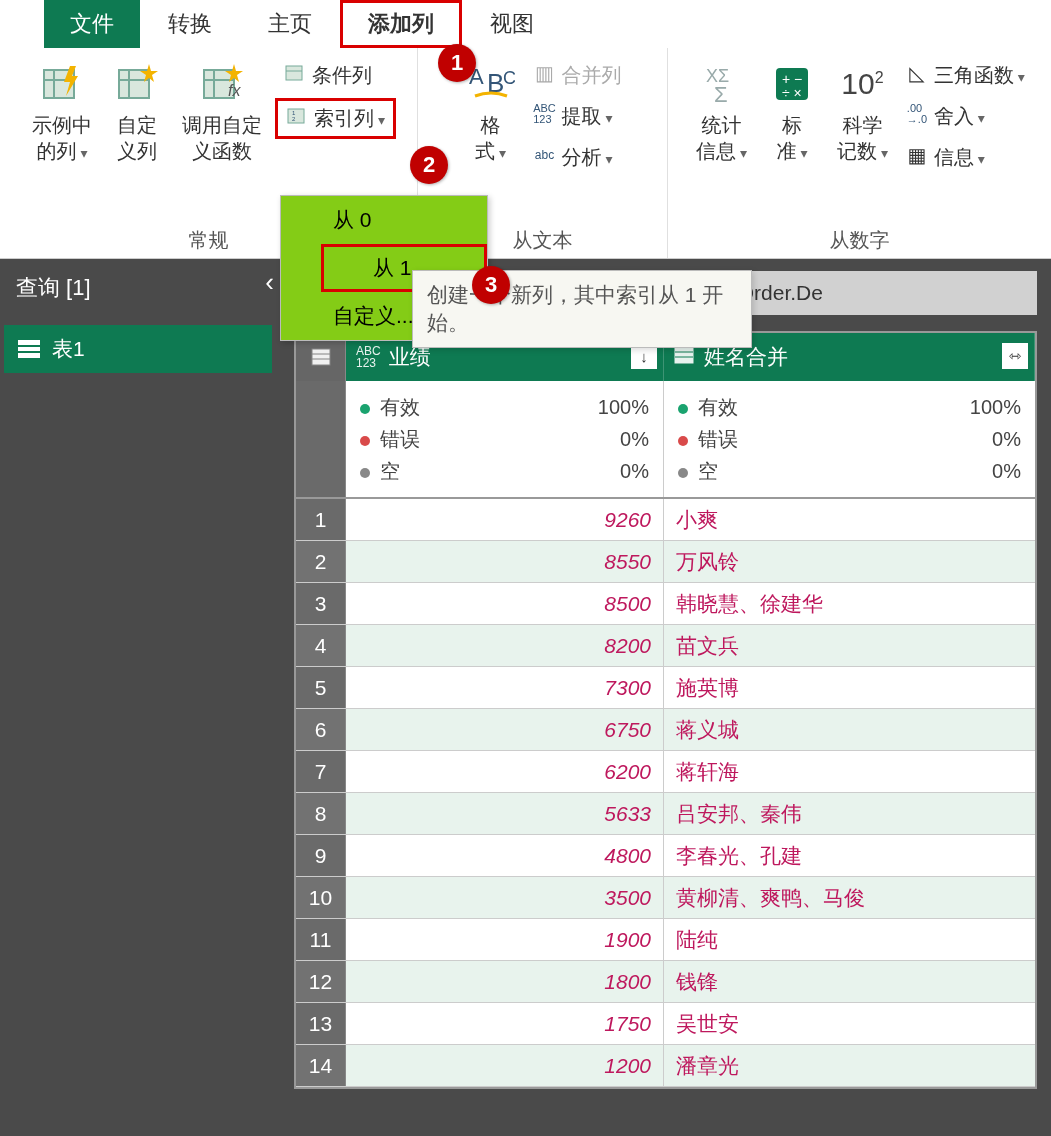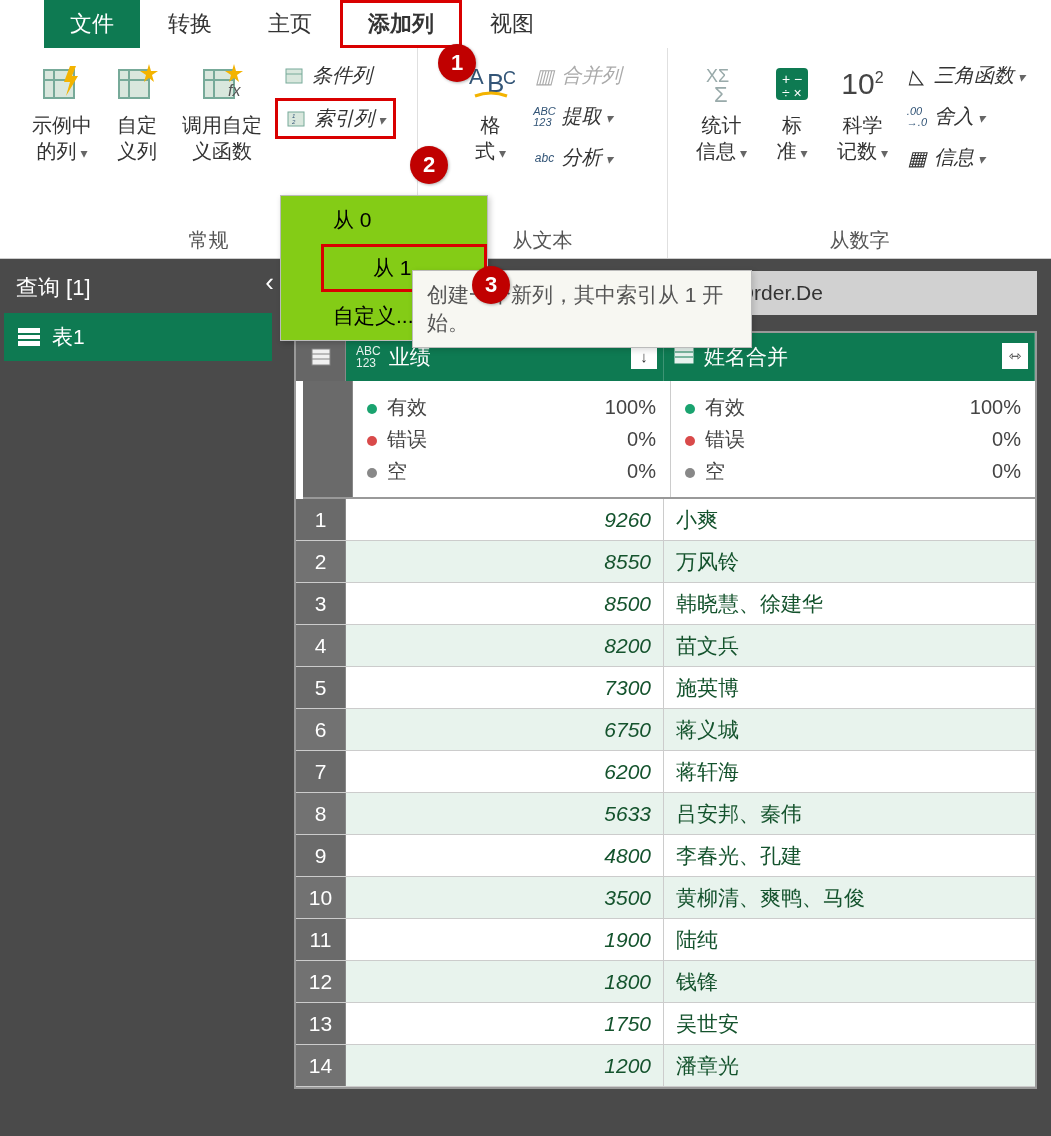--- a/index.html
+++ b/index.html
@@ -12,21 +12,21 @@
 .tab.hl { outline: 3px solid #d90000; outline-offset: -3px; font-weight: bold; }
 
 
 .ribbon { display: flex; height: 211px; border-bottom: 1px solid #ccc; position: relative; }
 .rgroup { display: flex; flex-direction: column; align-items: center; border-right: 1px solid #e0e0e0; padding: 6px 2px 0 2px; }
 .rgroup .row { display: flex; align-items: flex-start; }
 .rgroup .lbl { font-size: 20px; color: #555; margin-top: auto; padding-bottom: 4px; }
 .bigbtn { display: flex; flex-direction: column; align-items: center; justify-content: flex-start; padding: 4px 10px 0 10px; cursor: pointer; text-align: center; }
 .bigbtn .ico { width: 50px; height: 52px; display: flex; align-items: center; justify-content: center; }
 .bigbtn .txt { font-size: 20px; color: #333; line-height: 26px; margin-top: 2px; }
-.smallbtn { display: flex; align-items: center; gap: 6px; padding: 4px 8px; font-size: 20px; color: #333; cursor: pointer; font-style: italic; }
+.smallbtn { display: flex; align-items: flex-start; gap: 6px; padding: 4px 8px; font-size: 20px; color: #333; cursor: pointer; }
 .smallbtn .ico { width: 22px; height: 22px; display:flex; align-items:center; justify-content:center; }
 .smallbtn.disabled { color: #aaa; }
 .smallcol { display:flex; flex-direction:column; gap:6px; padding-top:4px;}
 .dd::after { content:" ▾"; font-size: 14px; color:#666; }
 
 
 .indexdd { position:absolute; left:280px; top:147px; width:208px; background:#84cc16; border:1px solid #bbb; box-shadow:2px 2px 6px rgba(0,0,0,.2); z-index:50; }
 .indexdd .opt { padding:10px 52px; font-size:21px; cursor:pointer; }
 .indexdd .opt.hlred { outline:3px solid #d90000; outline-offset:-3px;margin-left:40px; }
 
@@ -35,21 +35,21 @@
 
 
 .badge { position:absolute; width:38px; height:38px; border-radius:50%; background:#c00000; color:#fff; font-weight:bold; font-size:22px; display:flex; align-items:center; justify-content:center; z-index:60; box-shadow:1px 1px 3px rgba(0,0,0,.3); }
 
 
 .tooltip { position:absolute; left:412px; top:270px; width:340px; padding:10px 14px; background:#f7f7f2; border:1px solid #bbb; font-size:21px; color:#555; z-index:55; box-shadow:2px 2px 6px rgba(0,0,0,.15); }
 
 
 .main { display:flex; height:calc(1136px - 48px - 211px); background:#4a4a4a; }
 .sidebar { width:280px; background:#4a4a4a; color:#fff; position:relative; }
-.sidebar .hdr { padding:14px 16px 10px; font-size:22px; color:#fff; }
+.sidebar .hdr { padding:14px 16px 22px; font-size:22px; color:#fff; }
 .collapse { position:absolute; right:6px; top:8px; font-size:26px; color:#fff; cursor:pointer; }
 .qitem { margin:0 8px 0 4px; padding:10px 14px; background:#0e7a52; color:#fff; display:flex; align-items:center; gap:12px; font-size:21px; cursor:pointer; }
 .qitem .tico { width:22px; height:18px; background:#fff; position:relative; }
 .qitem .tico::before { content:""; position:absolute; left:0; right:0; top:5px; height:2px; background:#0e7a52; }
 .qitem .tico::after { content:""; position:absolute; left:0; right:0; top:11px; height:2px; background:#0e7a52; }
 
 .content { flex:1; background:#4a4a4a; padding:12px 8px 8px 8px; position:relative; overflow:hidden; }
 
 
 .fbar { display:flex; align-items:center; gap:8px; margin:0 6px 16px 50px; height:44px; }
@@ -61,33 +61,33 @@
 .tbl { margin:0 6px; border:2px solid #999; background:#fff; }
 .thead { display:flex; background:#0e7a52; color:#fff; height:48px; }
 .th { display:flex; align-items:center; padding:0 10px; font-size:21px; position:relative; border-right:1px solid rgba(255,255,255,.2); }
 .th.rownum { width:50px; background:#666; border-right:1px solid #888; justify-content:center;}
 .th.rownum svg{opacity:.9}
 .th.c1 { width:318px; }
 .th.c2 { flex:1; }
 .th .typeico { font-size:12px; line-height:12px; margin-right:8px; opacity:.9; }
 .th .sortico, .th .expico { position:absolute; right:6px; top:10px; width:26px; height:26px; background:#fff; color:#333; display:flex; align-items:center; justify-content:center; font-size:15px; cursor:pointer; }
 
-.stats { display:flex; border-bottom:2px solid #999;margin-left:7px; }
+.stats { display:flex; border-bottom:2px solid #999; }
 .stats .scell { padding:10px 14px; font-size:20px; color:#444; }
 .stats .rownum { width:50px; background:#6a6a6a; border-right:1px solid #888; }
 .stats .c1 { width:318px; border-right:1px solid #ccc; }
 .stats .c2 { flex:1; }
 .statrow { display:flex; justify-content:space-between; line-height:32px; }
 .statrow .dot { display:inline-block; width:10px; height:10px; border-radius:50%; margin-right:10px; vertical-align:middle; }
 .dot.g{background:#1aa36f}.dot.r{background:#d94a4a}.dot.gr{background:#888}
 
 .trow { display:flex; height:42px; border-bottom:1px solid #ccc; }
 .trow:nth-child(even) .tc{ background:#e8f3ed; }
 .trow:nth-child(even) .rn{ background:#727272; }
-.tc { display:flex; align-items:center; padding:0 12px; font-size:21px; color:#14532d; }
+.tc { display:flex; align-items:center; padding:0 12px; font-size:21px; color:#be185d; }
 .tc.rn { width:50px; justify-content:center; background:#6a6a6a; color:#fff; border-right:1px solid #888; }
 .tc.c1 { width:318px; justify-content:flex-end; font-style:italic; border-right:1px solid #ccc; }
 .tc.c2 { flex:1; }
 </style>
 </head>
 <body>
 
 <div class="tabs">
   <div class="tab file">文件</div>
   <div class="tab">转换</div>

